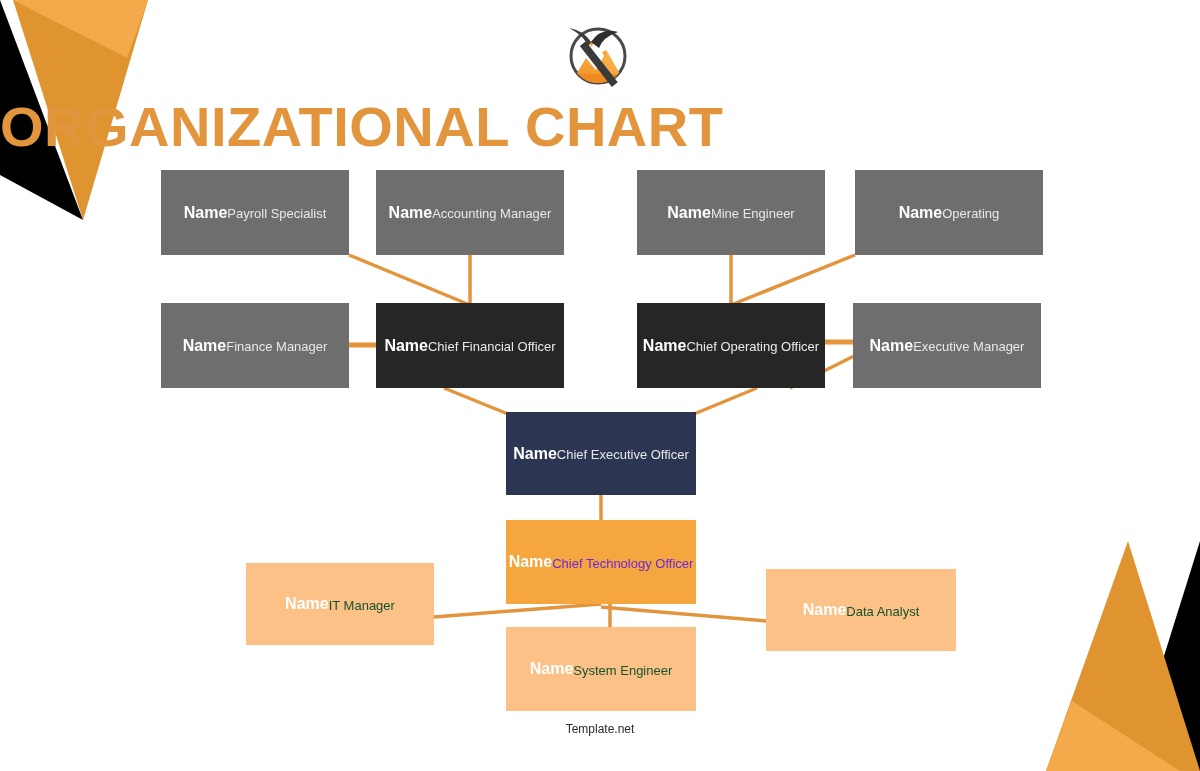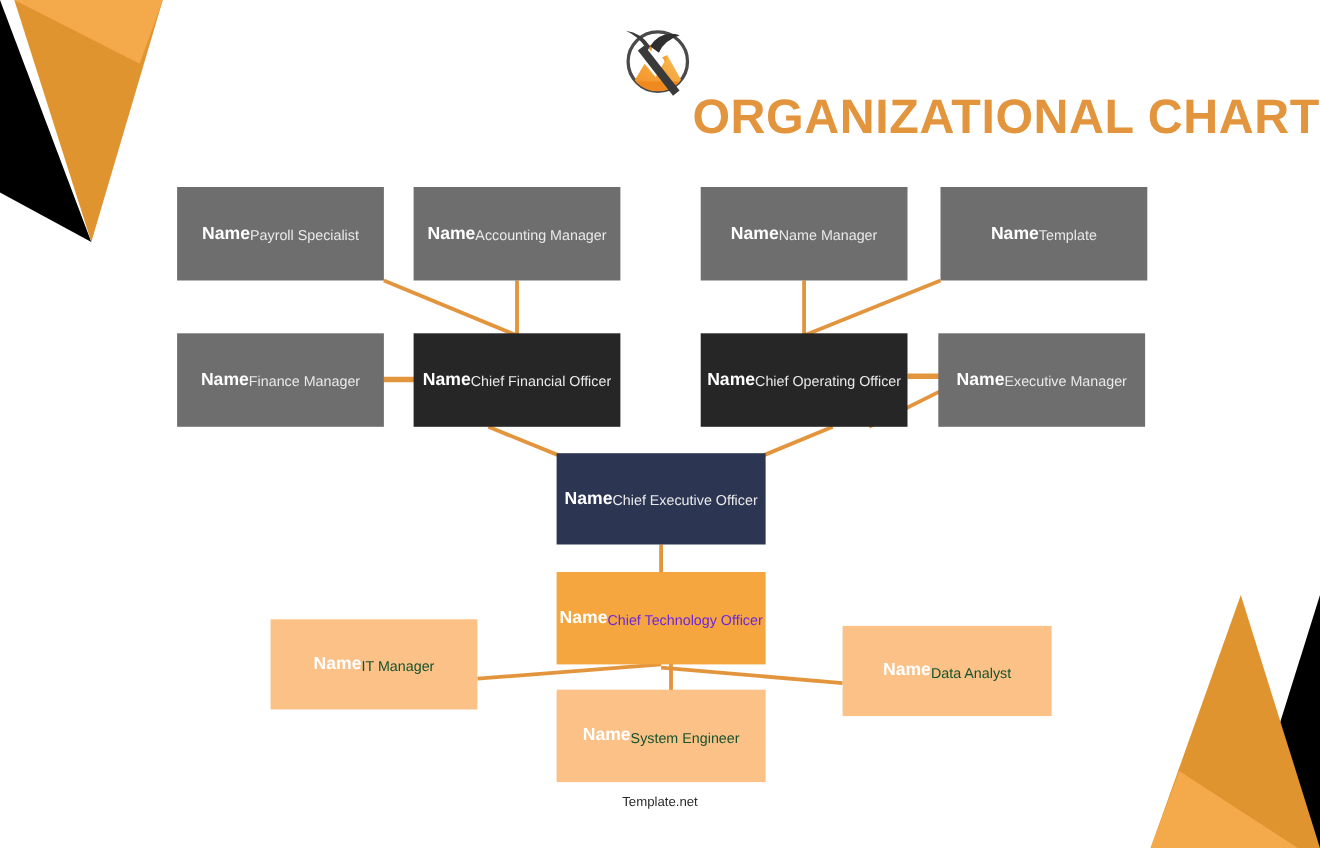--- a/index.html
+++ b/index.html
@@ -41,24 +41,24 @@
   #logo {
     position: absolute;
     left: 555px;
     top: 18px;
     width: 92px;
     height: 72px;
   }
   #chart-title {
     position: absolute;
     left: 0;
-    top: 82px;
-    width: 1200px;
-    text-align: right;
-    font-size: 44px;
+    top: 94px;
+    width: 1200px;
+    text-align: left;
+    font-size: 56px;
     font-weight: bold;
     letter-spacing: 0.5px;
     color: #E3953E;
     white-space: nowrap;
   }
 
   
   #connectors {
     position: absolute;
     left: 0;
@@ -190,25 +190,25 @@
       <div class="node level-gray" style="left: 161px; top: 170px; width: 188px; height: 85px;">
         <div class="node-name">Name</div>
         <div class="node-role">Payroll Specialist</div>
       </div>
       <div class="node level-gray" style="left: 376px; top: 170px; width: 188px; height: 85px;">
         <div class="node-name">Name</div>
         <div class="node-role">Accounting Manager</div>
       </div>
       <div class="node level-gray" style="left: 637px; top: 170px; width: 188px; height: 85px;">
         <div class="node-name">Name</div>
-        <div class="node-role">Name Manager</div>
+        <div class="node-role">Mine Engineer</div>
       </div>
       <div class="node level-gray" style="left: 855px; top: 170px; width: 188px; height: 85px;">
         <div class="node-name">Name</div>
-        <div class="node-role">Template</div>
+        <div class="node-role">Operating</div>
       </div>
       <div class="node level-gray" style="left: 161px; top: 303px; width: 188px; height: 85px;">
         <div class="node-name">Name</div>
         <div class="node-role">Finance Manager</div>
       </div>
       <div class="node level-dark" style="left: 376px; top: 303px; width: 188px; height: 85px;">
         <div class="node-name">Name</div>
         <div class="node-role">Chief Financial Officer</div>
       </div>
       <div class="node level-dark" style="left: 637px; top: 303px; width: 188px; height: 85px;">

